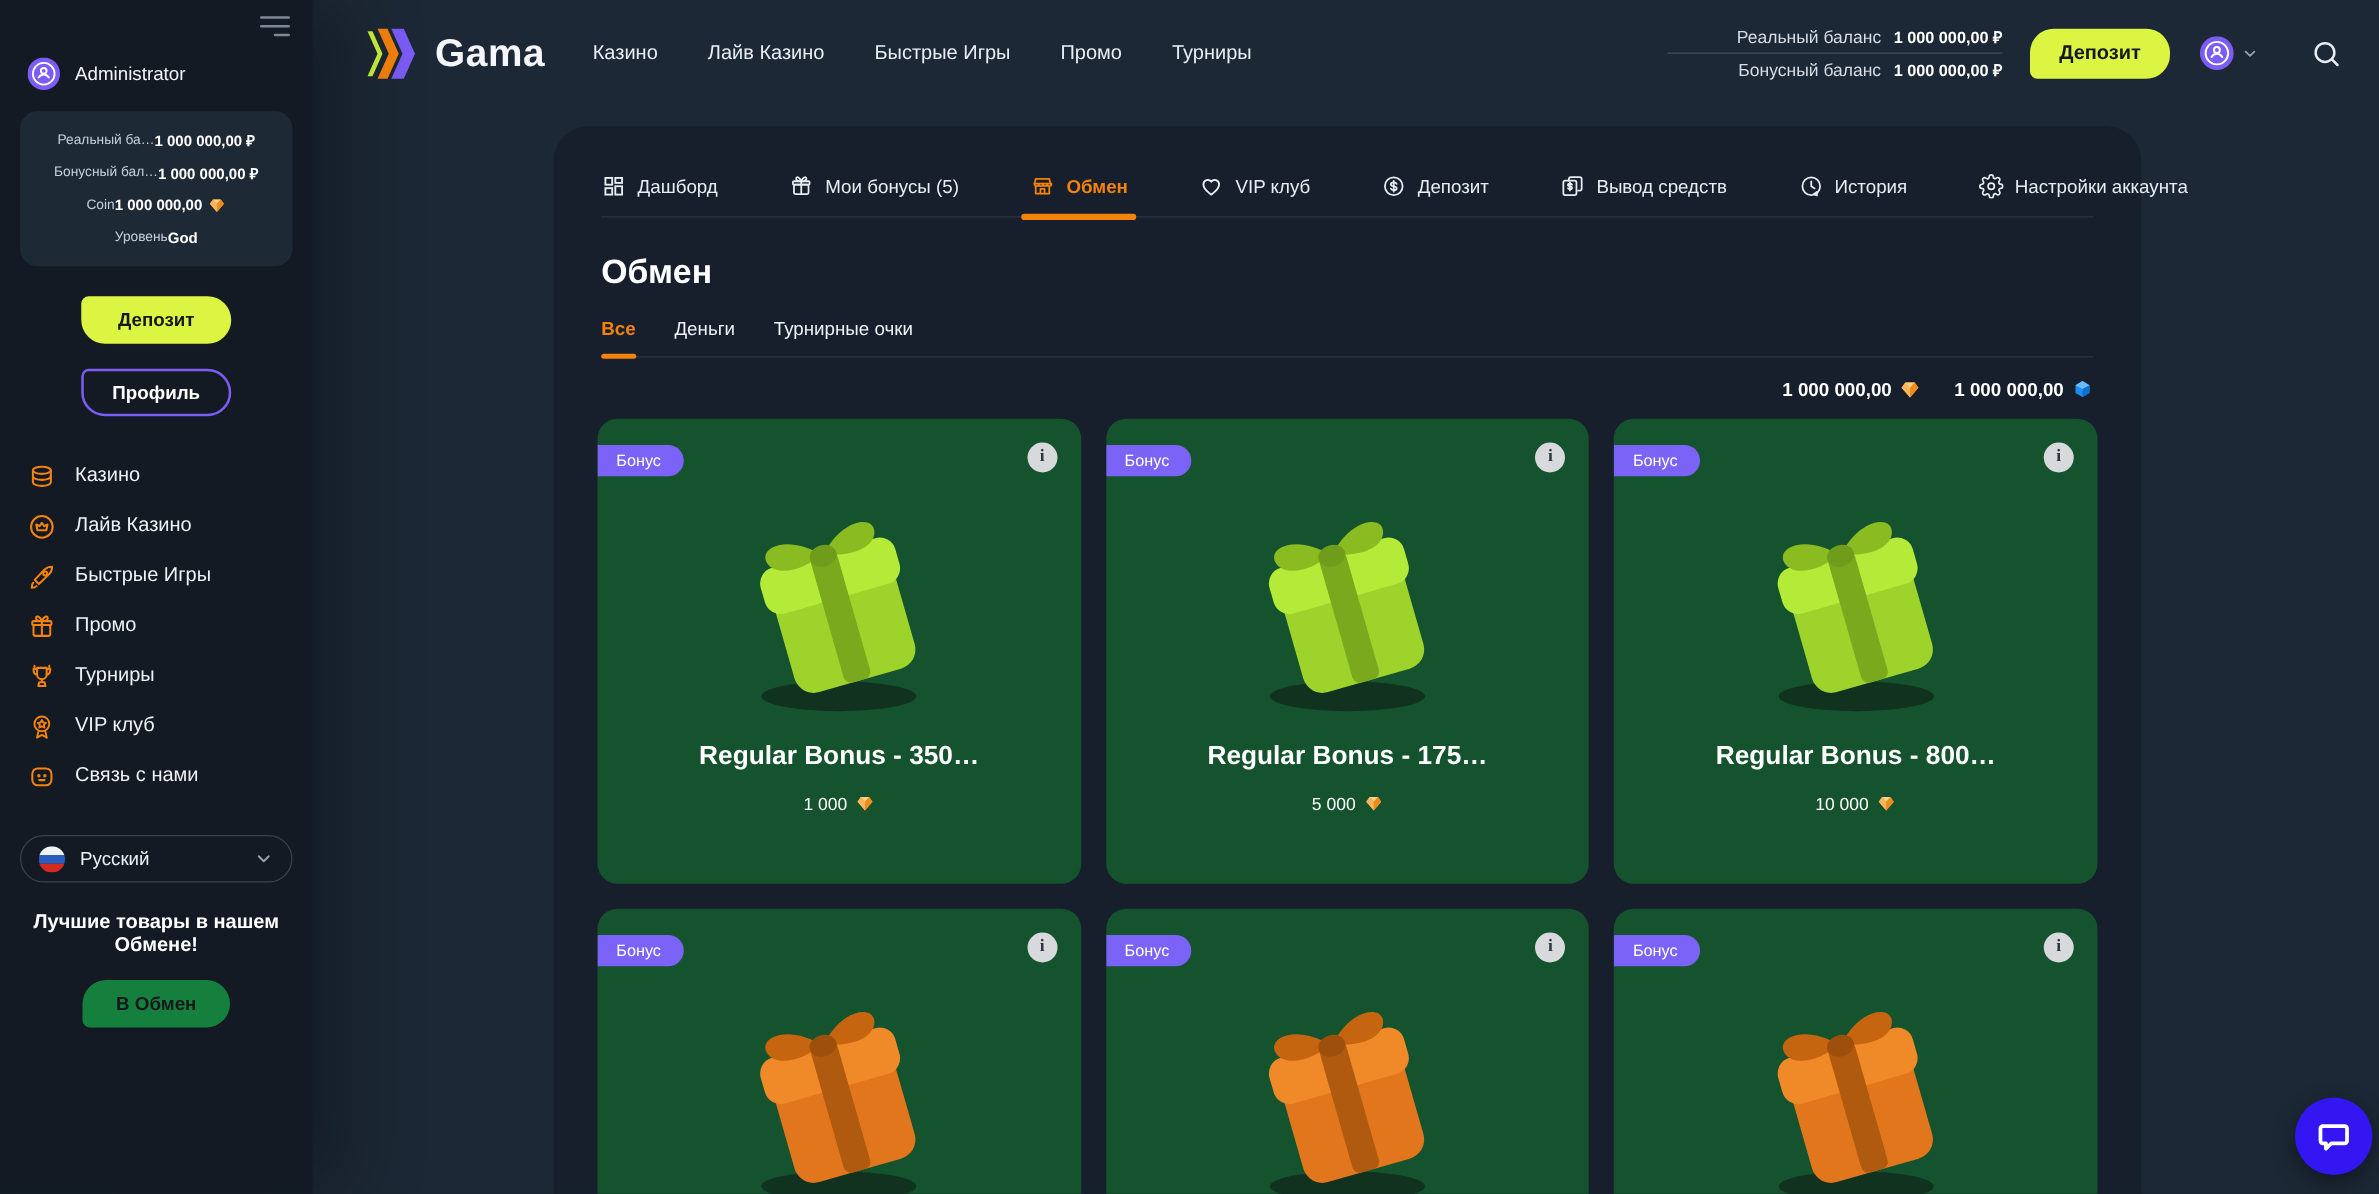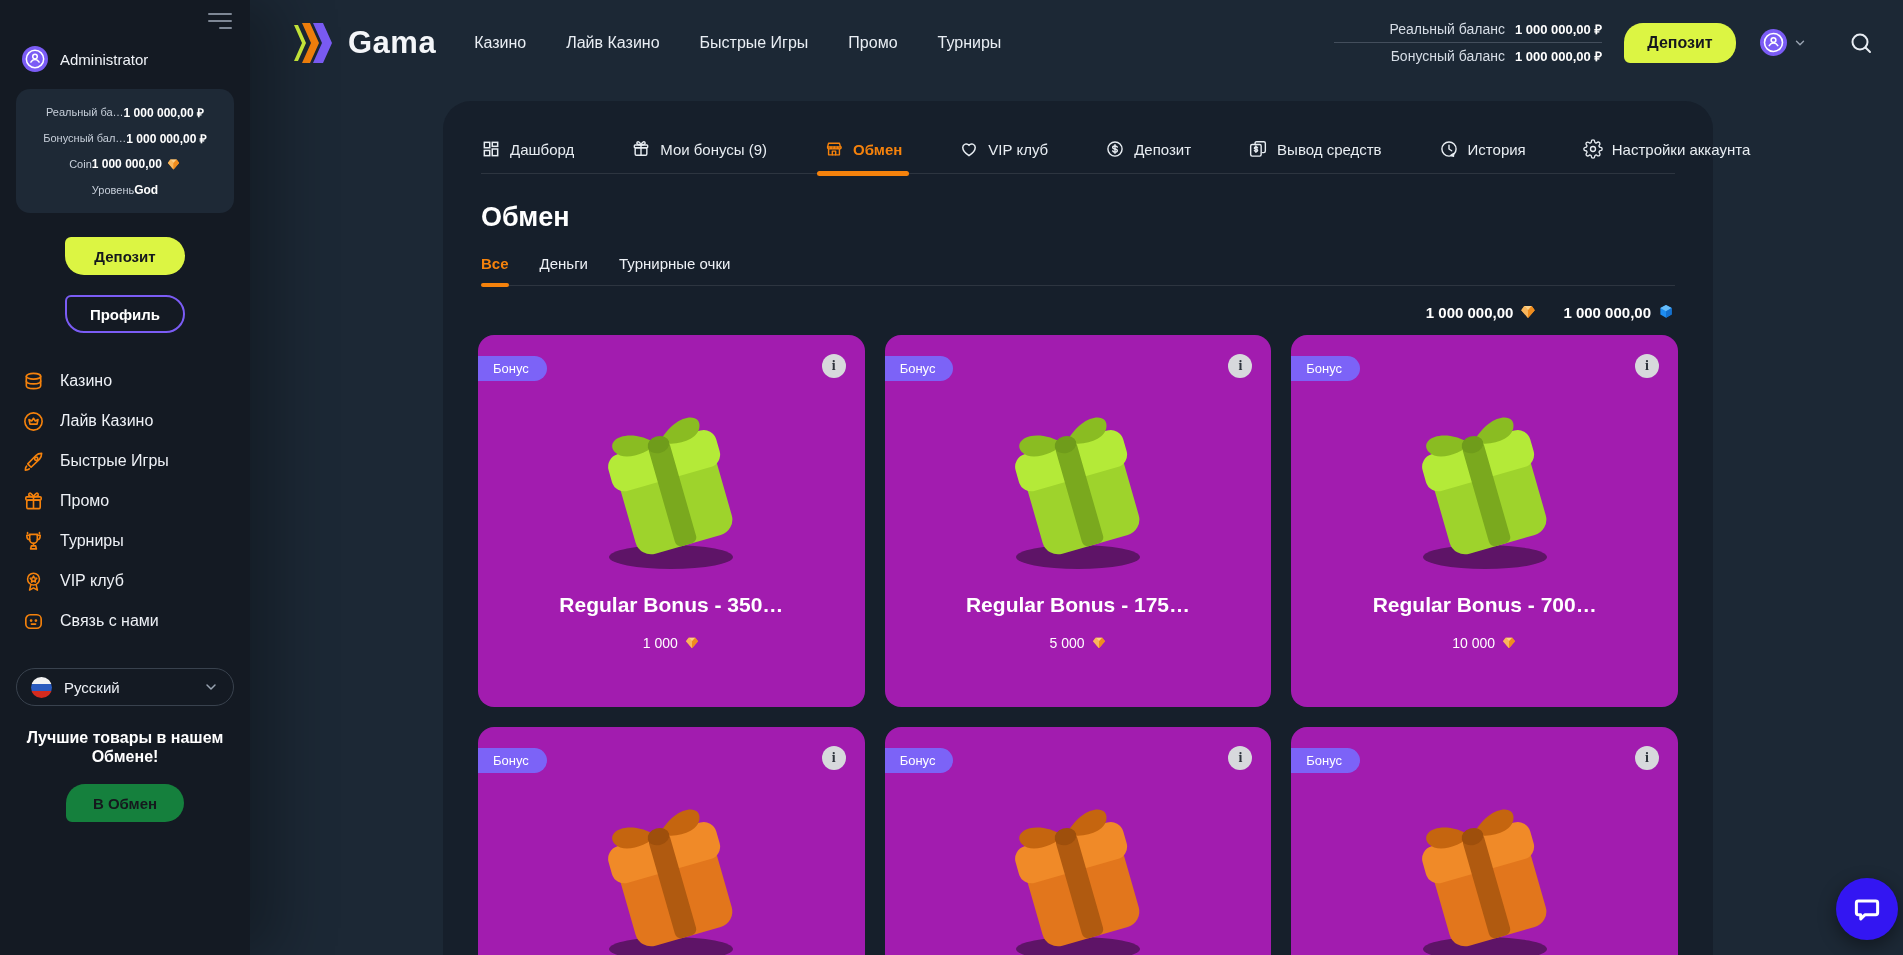--- a/index.html
+++ b/index.html
@@ -80,21 +80,21 @@
   .ftab.active::after { content:""; position:absolute; left:0; right:0; bottom:-15px;
     height:4px; border-radius:3px; background:#f5820c; }
   .wallet-row { display:flex; justify-content:flex-end; align-items:center; gap:26px;
     margin:17px 38px 0; }
   .wallet-item { display:flex; align-items:center; gap:6px; font-size:15px;
     font-weight:bold; color:#fff; }
   .wallet-item svg { width:18px; height:18px; }
 
   .cards { margin:14px 35px 0; display:grid; grid-template-columns:repeat(3,1fr);
     gap:20px 20px; }
-  .card { position:relative; height:372px; background:#a21caf; border-radius:16px;
+  .card { position:relative; height:372px; background:#14532d; border-radius:16px;
     cursor:pointer; overflow:hidden; }
   .card .badge { position:absolute; left:0; top:21px; background:#7c63f7; color:#fff;
     font-size:13px; padding:5px 18px 5px 15px; border-radius:0 13px 13px 0; }
   .card .info { position:absolute; right:19px; top:19px; width:24px; height:24px;
     border-radius:50%; background:#d7d9dc; color:#2e343c; font-weight:bold; font-size:14px;
     display:flex; align-items:center; justify-content:center;
     font-family:"Liberation Serif", serif; cursor:pointer; }
   .card .gift { position:absolute; left:50%; top:62px; transform:translateX(-50%);
     width:200px; height:180px; }
   .card .title { position:absolute; left:0; right:0; top:258px; text-align:center;
@@ -302,21 +302,21 @@
         </svg>
         <span class="lbl">Дашборд</span>
       </div>
       <div class="tab">
         <svg viewBox="0 0 24 24" fill="none" stroke="#e8edf2" stroke-width="1.7" stroke-linejoin="round">
           <rect x="5" y="10.5" width="14" height="9" rx="1.5"></rect>
           <rect x="4" y="7.2" width="16" height="3.3" rx="1"></rect>
           <path d="M12 7.2v12.3"></path>
           <path d="M12 7.2c-4.2 0-5.4-1.6-4.8-3.1.6-1.5 3.2-1 4.8 3.1zm0 0c4.2 0 5.4-1.6 4.8-3.1-.6-1.5-3.2-1-4.8 3.1z"></path>
         </svg>
-        <span class="lbl">Мои бонусы (9)</span>
+        <span class="lbl">Мои бонусы (5)</span>
       </div>
       <div class="tab active">
         <svg viewBox="0 0 24 24" fill="none" stroke="#f5820c" stroke-width="1.7" stroke-linecap="round" stroke-linejoin="round">
           <path d="M5.5 5h13l1.2 4.5H4.3z"></path>
           <path d="M4.3 9.5c0 1.3.9 2.3 2.1 2.3 1.1 0 2-1 2-2.3 0 1.3.9 2.3 2 2.3s2-1 2-2.3c0 1.3.9 2.3 2 2.3s2-1 2-2.3c0 1.3.9 2.3 2.1 2.3s2.1-1 2.1-2.3"></path>
           <path d="M5.5 12.5V19h13v-6.5"></path>
             <path d="M10 19v-4.5h4V19"></path>
         </svg>
         <span class="lbl">Обмен</span>
       </div>
@@ -449,21 +449,21 @@
           <ellipse cx="100" cy="160" rx="62" ry="12" fill="rgba(10,12,16,.45)"></ellipse>
           <g transform="rotate(-16 100 95)">
             <rect x="52" y="62" width="100" height="88" rx="16" fill="#9ed32c"></rect>
             <rect x="46" y="44" width="112" height="38" rx="13" fill="#b4ea38"></rect>
             <rect x="90" y="44" width="22" height="106" rx="6" fill="#7aa91e"></rect>
             <path d="M101 46 C78 20 50 26 57 41 C63 53 86 52 101 44 Z" fill="#8abc22"></path>
             <path d="M101 46 C124 20 152 26 145 41 C139 53 116 52 101 44 Z" fill="#8abc22"></path>
             <ellipse cx="101" cy="46" rx="11" ry="8.5" fill="#6f9c1b"></ellipse>
           </g>
         </svg>
-        <div class="title">Regular Bonus - 700…</div>
+        <div class="title">Regular Bonus - 800…</div>
         <div class="price">
           <span>10 000</span>
           <svg viewBox="0 0 24 24">
             <polygon points="7,4 17,4 21,9.5 12,20 3,9.5" fill="#f6a036"></polygon>
             <polygon points="7,4 17,4 12,9.5" fill="#fbd089"></polygon>
             <polygon points="3,9.5 7,4 12,9.5 12,20" fill="#f8b65c"></polygon>
             <polygon points="12,9.5 17,4 21,9.5 12,20" fill="#ef8c1e"></polygon>
           </svg>
         </div>
       </div>

